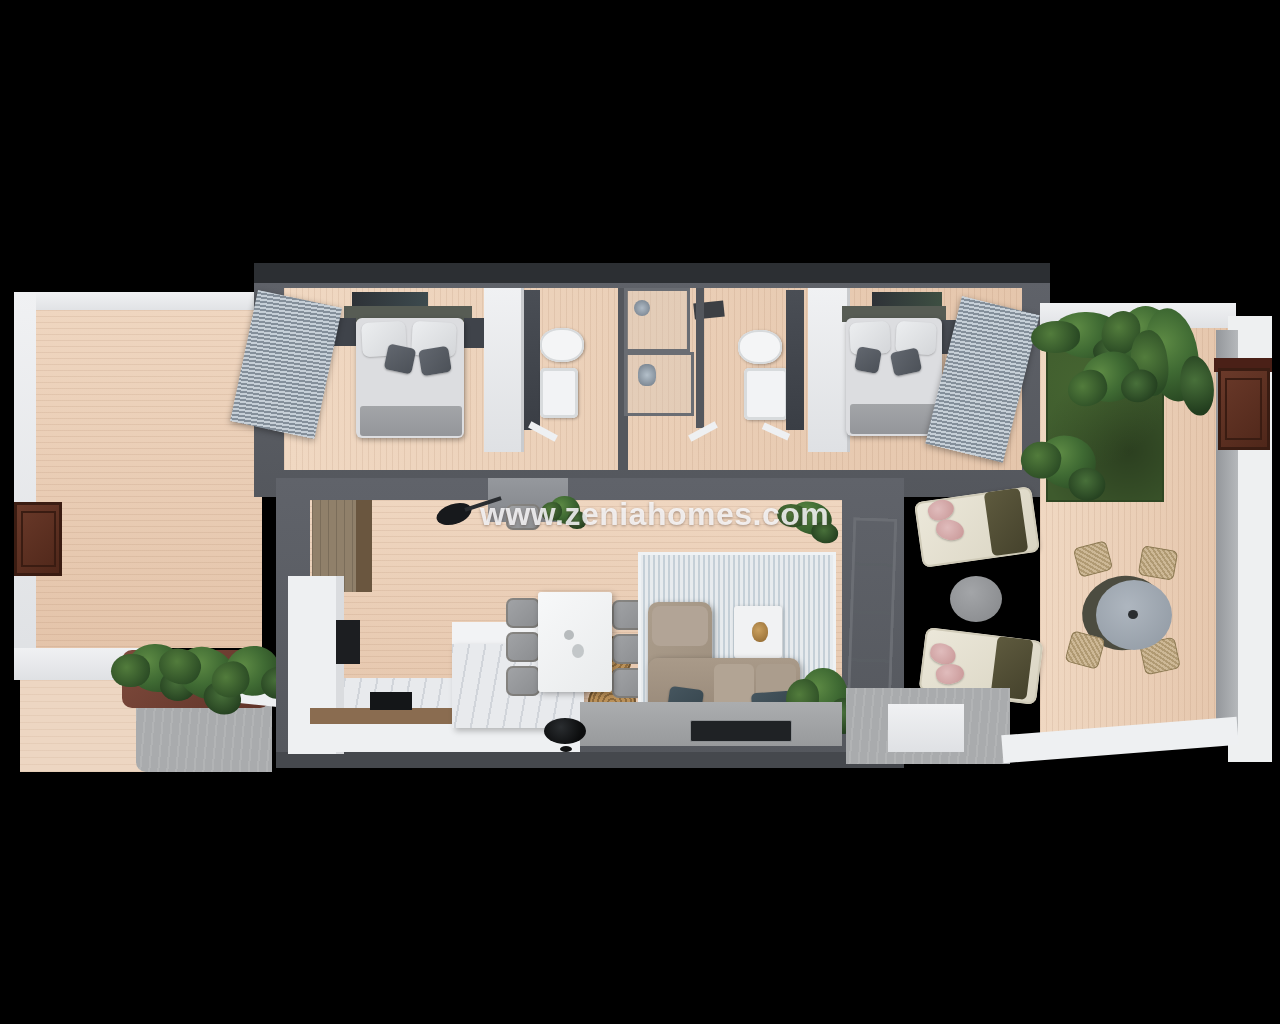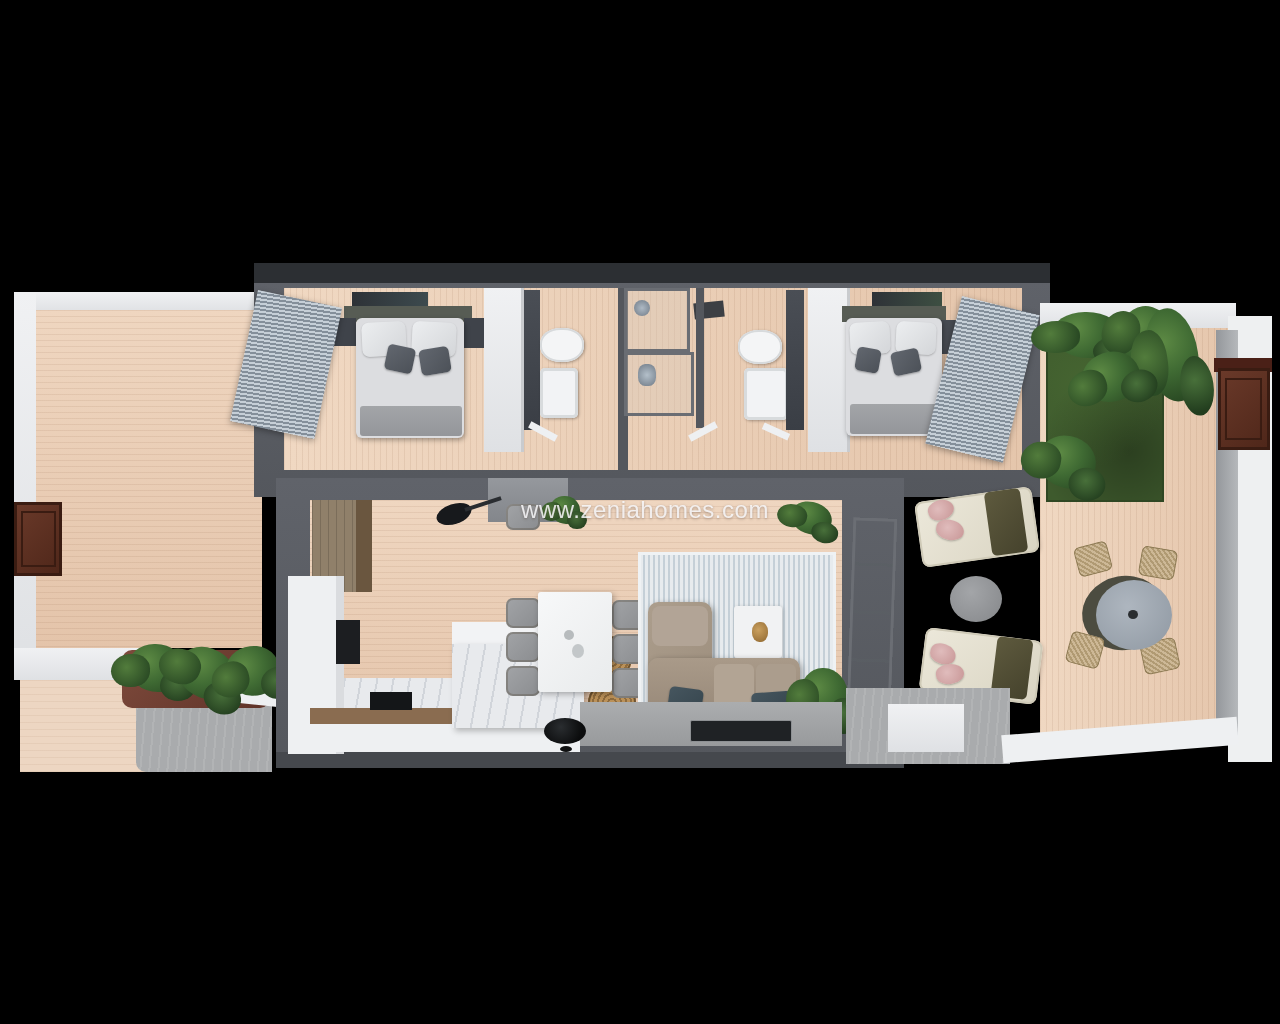--- a/index.html
+++ b/index.html
@@ -28,21 +28,21 @@
   .door-brown{background:linear-gradient(135deg,#6b3a2a,#4e2619);box-shadow:inset 0 0 0 3px #3a1c12;}
   .door-brown::before{content:"";position:absolute;inset:12% 14%;border:2px solid #3a1c12;transform:rotate(0.001deg);}
   .chair-gray{background:linear-gradient(135deg,#a2a4a7,#8a8c8f);border-radius:7px;box-shadow:inset 0 0 0 2px rgba(90,80,65,.35);}
   .wchair{background:repeating-linear-gradient(45deg,#cdb896 0 2px,#b09a73 2px 4px);border-radius:6px;box-shadow:inset 0 0 0 1px #8d7a55;}
   .grayface{background:linear-gradient(90deg,#94979b,#b5b8bb);}
   .pathgray{background:#a9abad;background-image:repeating-linear-gradient(95deg,rgba(255,255,255,.10) 0 2px,transparent 2px 9px);}
   .grass{background:#3e5a2d;background-image:radial-gradient(circle at 30% 30%,rgba(90,130,60,.25),transparent 60%),radial-gradient(circle at 70% 70%,rgba(0,0,0,.3),transparent 60%);box-shadow:inset 0 0 0 2px #2f4723;}
   .lounger{background:linear-gradient(135deg,#ece8da,#d9d4c2);border-radius:8px;box-shadow:0 2px 5px rgba(0,0,0,.3),inset 0 0 0 2px #cfcab7;}
   .pinkpillow{background:radial-gradient(circle at 40% 40%,#e0bcbc,#c79595);border-radius:45% 55% 50% 50%;box-shadow:0 1px 2px rgba(0,0,0,.25);}
   .olive{background:linear-gradient(135deg,#5e5a3e,#45422c);border-radius:5px;}
-  #watermark{font-weight:normal;font-size:24px;letter-spacing:.5px;color:rgba(249,249,251,.85);
+  #watermark{font-weight:bold;font-size:32px;letter-spacing:.5px;color:rgba(249,249,251,.85);
              text-shadow:0 1px 3px rgba(80,60,50,.45);white-space:nowrap;}
 </style>
 </head>
 <body>
 
 <div id="stage">
 
   <div class="abs wall-white" style="left:14px;top:292px;width:248px;height:20px;"></div>
   <div class="abs wall-white" style="left:14px;top:292px;width:22px;height:376px;"></div>
   <div class="abs wood-h" style="left:36px;top:310px;width:226px;height:338px;"></div>

